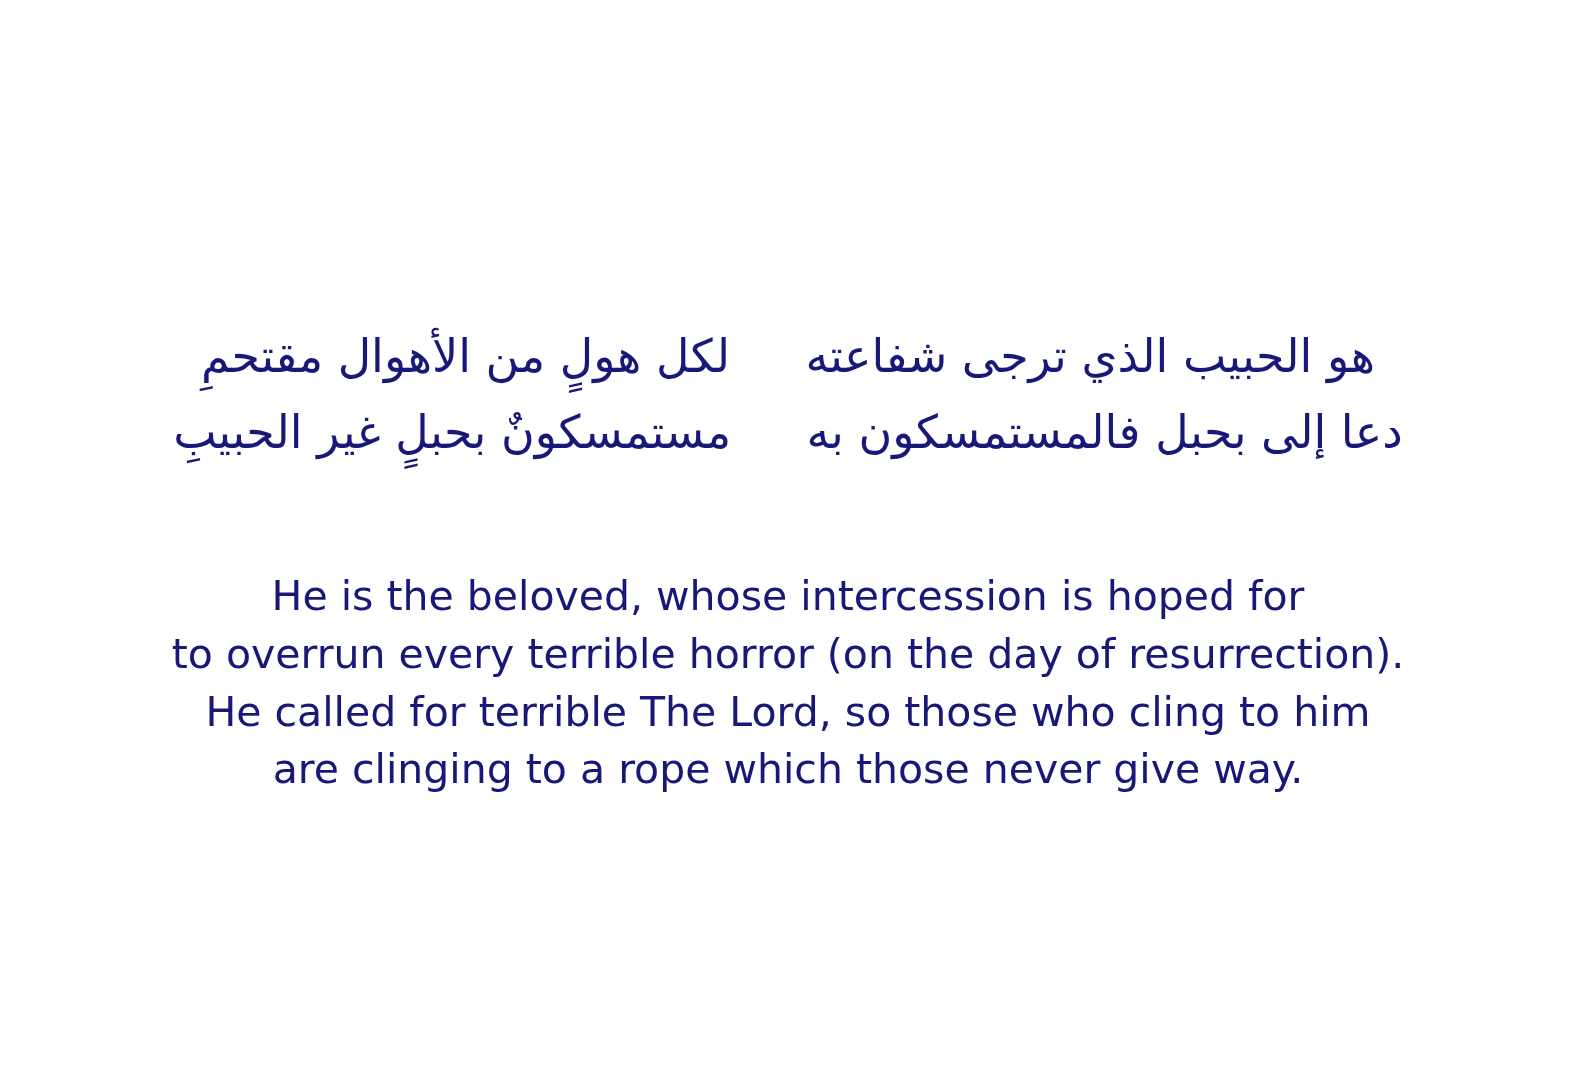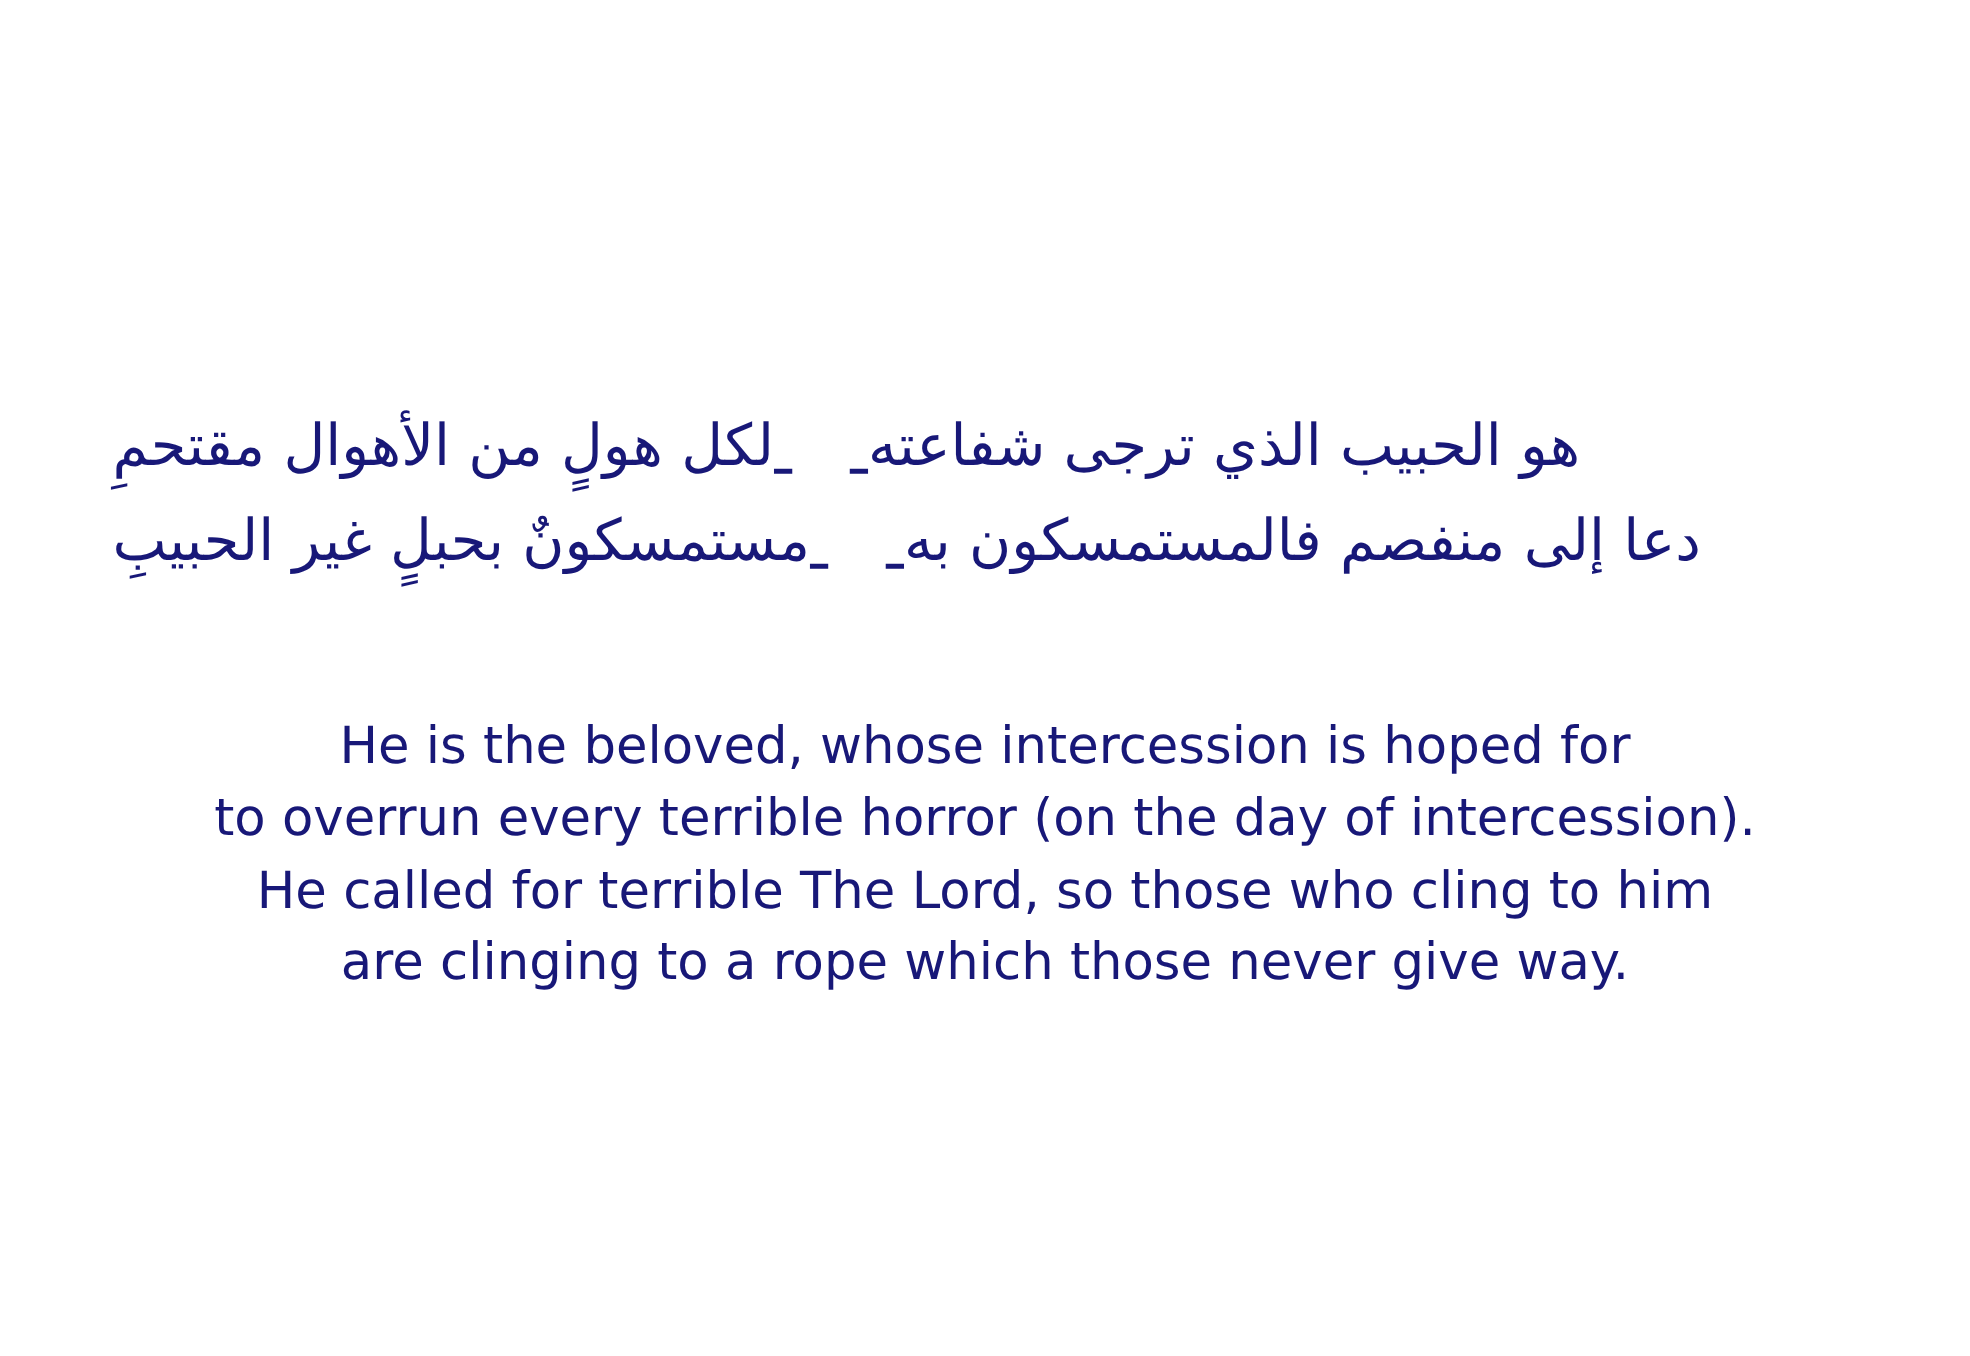--- a/index.html
+++ b/index.html
@@ -26,22 +26,21 @@
 
   
   .arabic-block {
     position: absolute;
     left: 0;
     top: 322px;
     width: 1576px;
     padding: 0 90px;
     box-sizing: border-box;
     direction: rtl;
-    text-align: left;
-    text-decoration: underline;
+    text-align: center;
   }
 
   .arabic-line {
     direction: rtl;
     unicode-bidi: isolate;
     font-family: "DejaVu Sans", "Liberation Sans", sans-serif;
     font-size: 46px;
     line-height: 1.52;
     color: #181878;
     white-space: nowrap;
@@ -92,27 +91,27 @@
 
   <div class="arabic-block">
 
     <div class="arabic-line arabic-line-1">
       <span class="hemistich">هو الحبيب الذي ترجى شفاعته</span>
       <span class="hemistich-gap"></span>
       <span class="hemistich">لكل هولٍ من الأهوال مقتحمِ</span>
     </div>
 
     <div class="arabic-line arabic-line-2">
-      <span class="hemistich">دعا إلى منفصم فالمستمسكون به</span>
+      <span class="hemistich">دعا إلى بحبل فالمستمسكون به</span>
       <span class="hemistich-gap"></span>
       <span class="hemistich">مستمسكونٌ بحبلٍ غير الحبيبِ</span>
     </div>
 
   </div>
 
   <div class="english-block">
     <span class="english-line">He is the beloved, whose intercession is hoped for</span>
-    <span class="english-line">to overrun every terrible horror (on the day of intercession).</span>
+    <span class="english-line">to overrun every terrible horror (on the day of resurrection).</span>
     <span class="english-line">He called for terrible The Lord, so those who cling to him</span>
     <span class="english-line">are clinging to a rope which those never give way.</span>
   </div>
 
 </div>
 
 </body></html>

